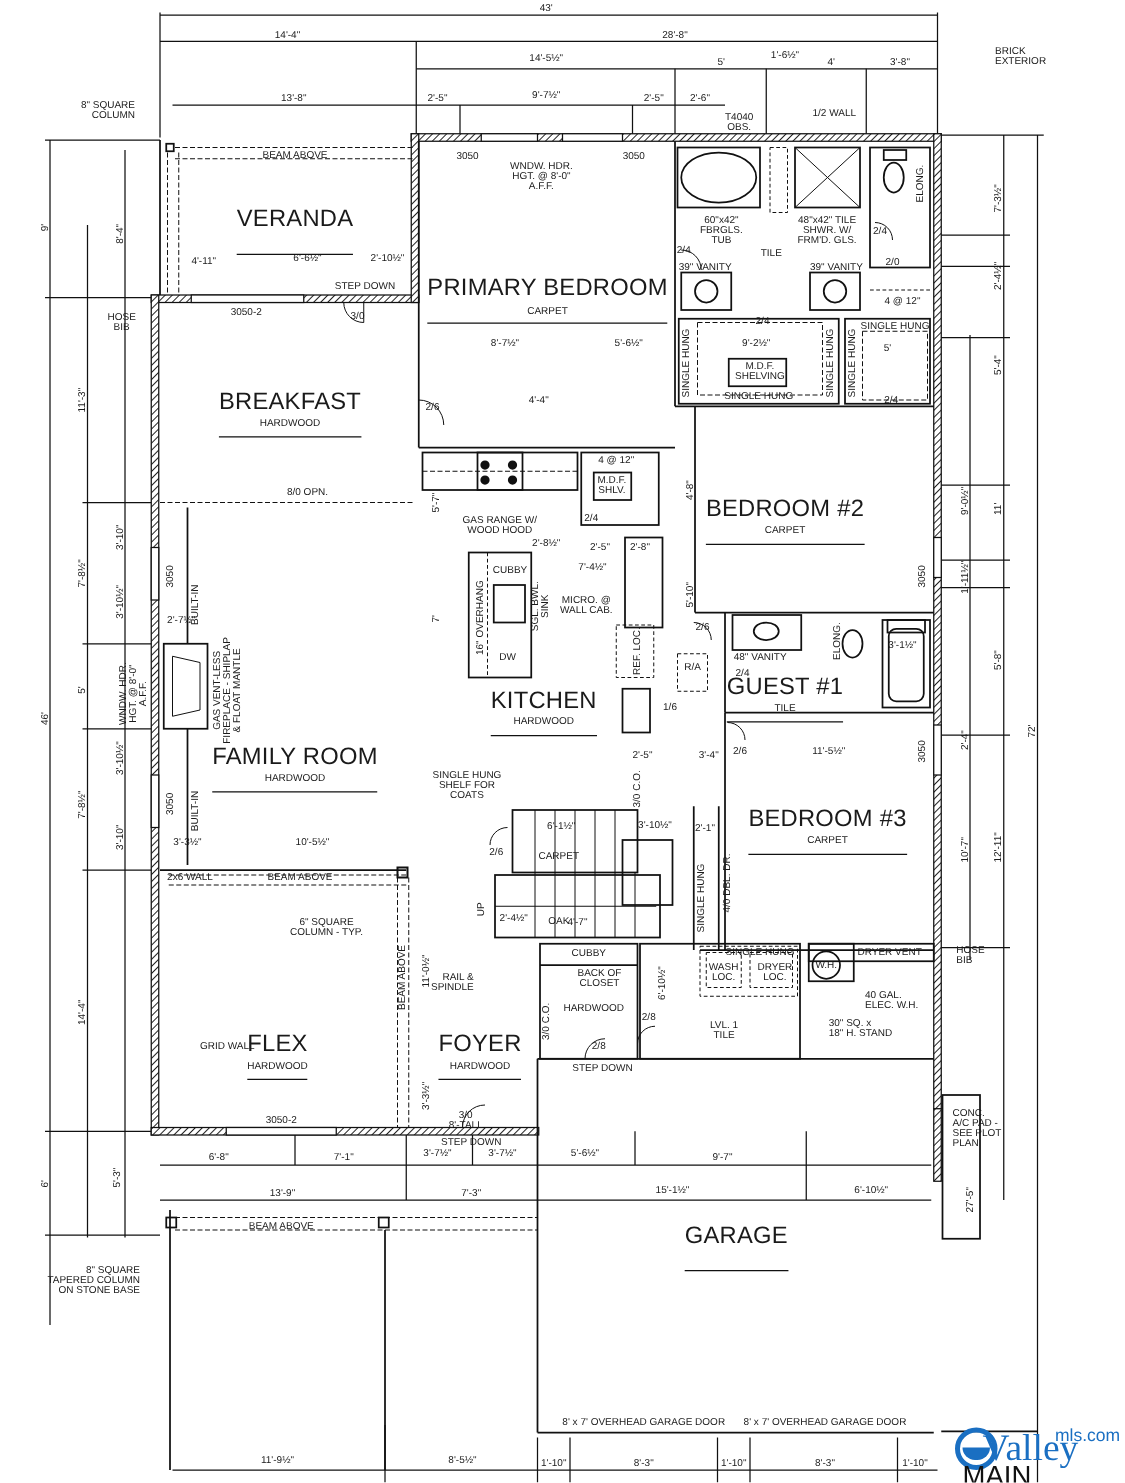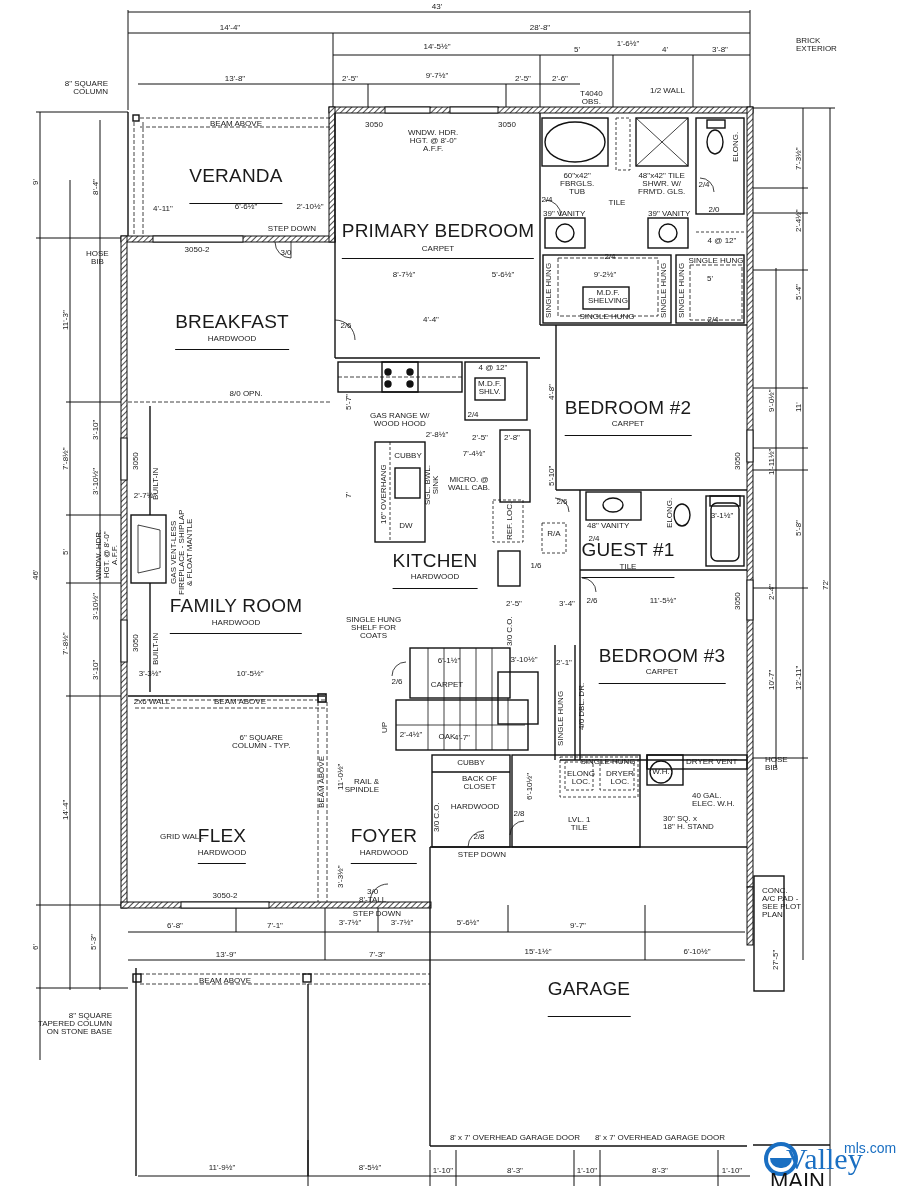--- a/index.html
+++ b/index.html
@@ -388,21 +388,21 @@
 <span class="t dim v" style="left:381px;top:733px;">UP</span>
 <span class="t dim v" style="left:578px;top:730px;">4/0 DBL. DR.</span>
 <span class="t dim v" style="left:557px;top:746px;">SINGLE HUNG</span>
 <span class="t noteR" style="left:325px;top:778px;width:54px;white-space:pre;">RAIL &amp;
 SPINDLE</span>
 <span class="t dim" style="left:471px;top:759px;">CUBBY</span>
 <span class="t note" style="left:462px;top:775px;white-space:pre;">BACK OF
 CLOSET</span>
 <span class="t dim" style="left:475px;top:803px;">HARDWOOD</span>
 <span class="t dim" style="left:608px;top:758px;">SINGLE HUNG</span>
-<span class="t note" style="left:567px;top:770px;white-space:pre;">ELONG
+<span class="t note" style="left:567px;top:770px;white-space:pre;">WASH
 LOC.</span>
 <span class="t note" style="left:606px;top:770px;white-space:pre;">DRYER
 LOC.</span>
 <span class="t note" style="left:568px;top:816px;white-space:pre;">LVL. 1
 TILE</span>
 <span class="t dim" style="left:482px;top:851px;">STEP DOWN</span>
 <span class="t noteL" style="left:686px;top:758px;">DRYER VENT</span>
 <span class="t dim" style="left:661px;top:768px;">W.H.</span>
 <span class="t noteL" style="left:692px;top:792px;white-space:pre;">40 GAL.
 ELEC. W.H.</span>

